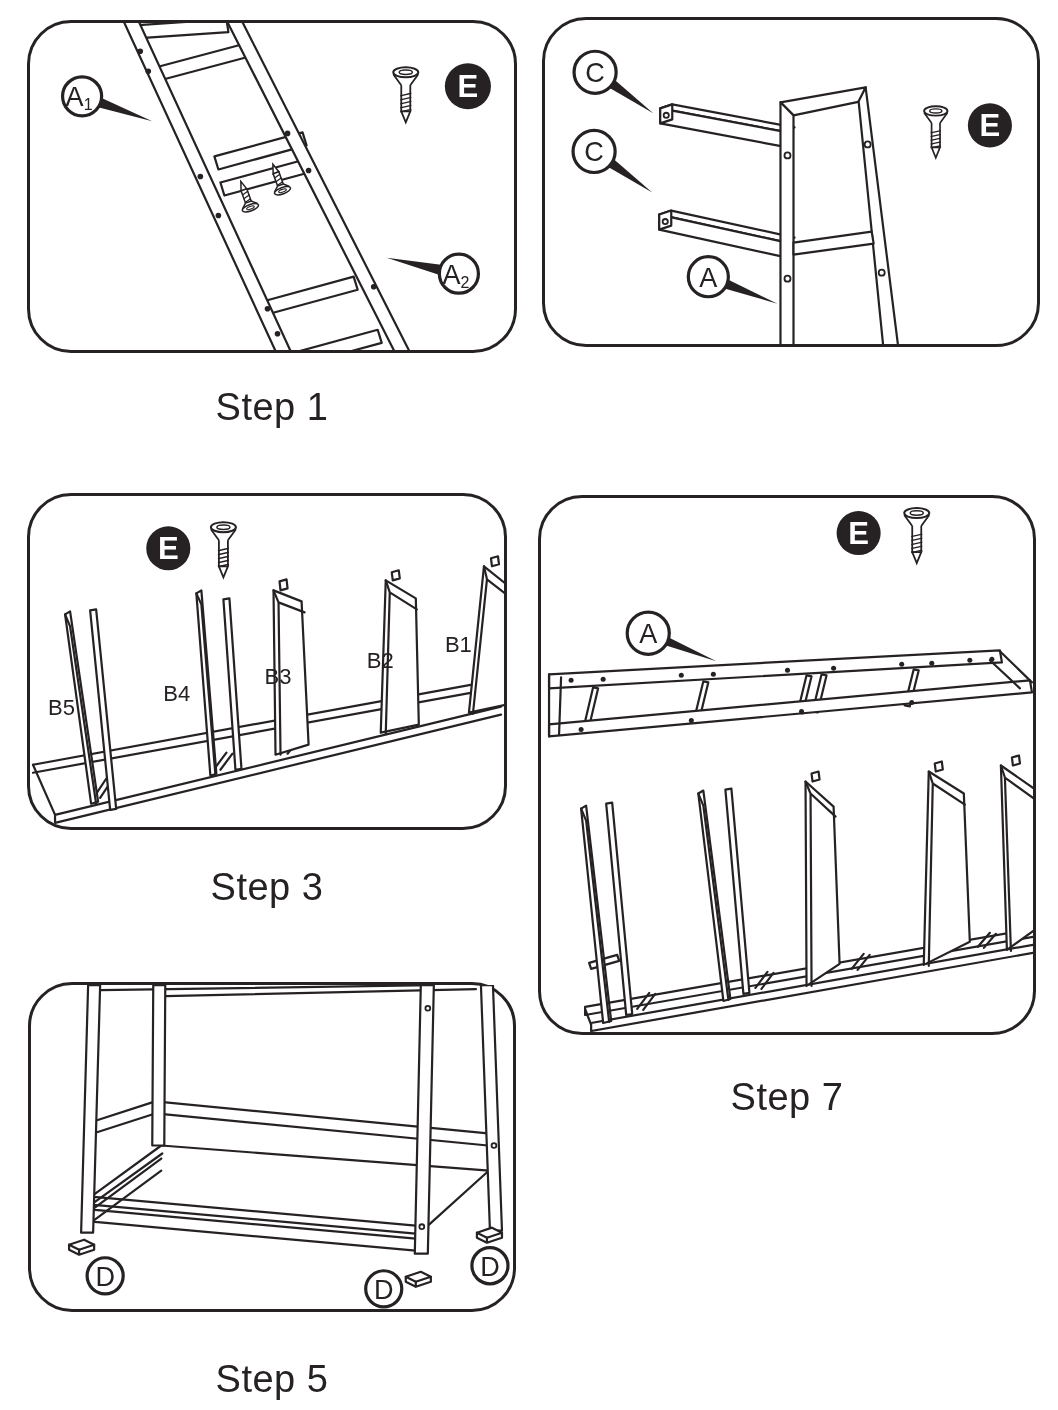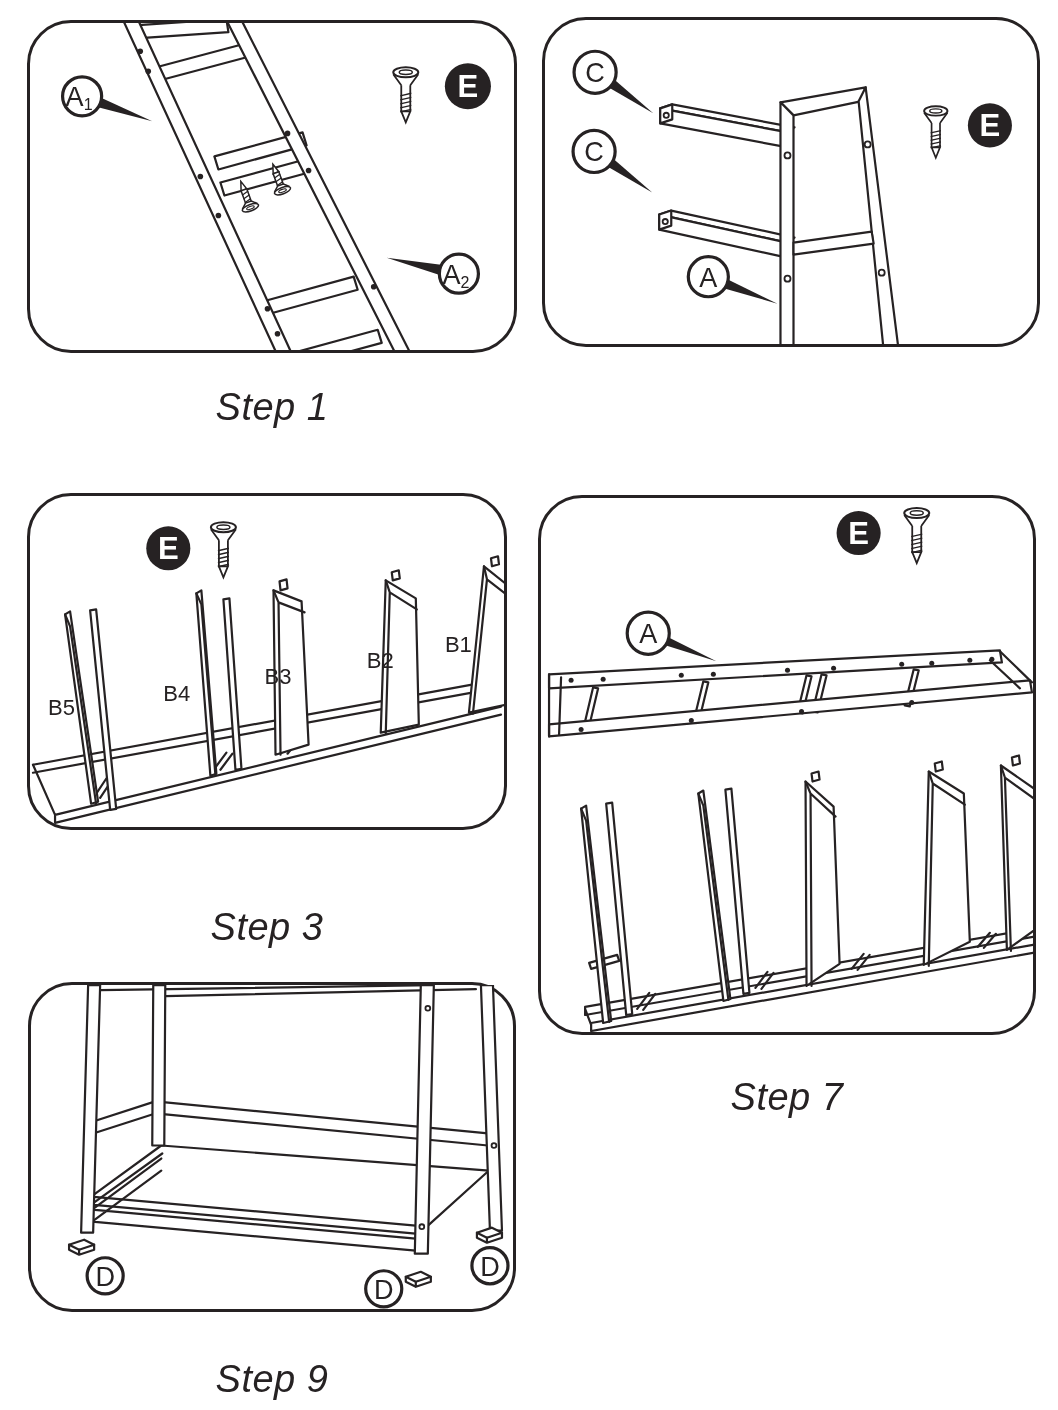--- a/index.html
+++ b/index.html
@@ -1,20 +1,20 @@
 <!DOCTYPE html>
 <html><head>
 <meta charset="utf-8">
 <style>
   html,body{margin:0;padding:0;background:#fff;}
   .page{position:relative;width:1058px;height:1410px;background:#fff;overflow:hidden;
         font-family:"Liberation Sans", sans-serif;color:#262223;}
   .panel{position:absolute;box-sizing:border-box;border:3.5px solid #262223;border-radius:44px;background:#fff;}
   .panel svg{display:block;width:100%;height:100%;}
-  .caption{position:absolute;text-align:center;font-size:38px;letter-spacing:.5px;color:#262223;font-style:italic;}
+  .caption{position:absolute;text-align:center;font-size:38px;letter-spacing:.5px;color:#262223;}
   
   .ln{fill:none;stroke:#262223;stroke-width:2.2;stroke-linecap:round;stroke-linejoin:round;}
   .wq{fill:#ffffff;stroke:#262223;stroke-width:2.2;stroke-linejoin:round;}
   .dot{fill:#262223;stroke:none;}
   .hole{fill:#ffffff;stroke:#262223;stroke-width:1.8;}
   .callout{fill:#ffffff;stroke:#262223;stroke-width:3.2;}
   .ptr{fill:#262223;stroke:none;}
   .badge{fill:#262223;stroke:none;}
   .badge-txt{fill:#ffffff;font-size:31px;font-weight:700;}
   .co-txt{fill:#262223;font-size:27px;font-weight:400;}
@@ -188,21 +188,21 @@
     </g>
     <g>
       <text class="plabel" x="18" y="218">B5</text>
       <text class="plabel" x="133" y="204">B4</text>
       <text class="plabel" x="234" y="187">B3</text>
       <text class="plabel" x="336" y="171">B2</text>
       <text class="plabel" x="414" y="156">B1</text>
     </g>
   </svg>
 </section>
-<div class="caption" style="left:27px;top:906px;width:480px">Step 3</div>
+<div class="caption" style="left:27px;top:866px;width:480px">Step 3</div>
 
 <section class="panel" style="left:538px;top:495px;width:498px;height:540px">
   <svg viewBox="0 0 491 533">
     <g>
 
       <polygon class="wq" points="52,189 57,190 48,228 43,227"></polygon>
       <polygon class="wq" points="162,183 167,184 158,221 153,220"></polygon>
       <polygon class="wq" points="265,177 270,178 261,215 256,214"></polygon>
       <polygon class="wq" points="280,176 285,177 276,214 271,213"></polygon>
       <polygon class="wq" points="372,171 377,172 368,208 363,207"></polygon>
@@ -307,15 +307,15 @@
     <g>
       <circle class="callout" cx="352" cy="303" r="18"></circle>
       <text class="co-txt" x="352" y="313" text-anchor="middle">D</text>
     </g>
     <g>
       <circle class="callout" cx="458" cy="280" r="18"></circle>
       <text class="co-txt" x="458" y="290" text-anchor="middle">D</text>
     </g>
   </svg>
 </section>
-<div class="caption" style="left:28px;top:1358px;width:488px">Step 9</div>
+<div class="caption" style="left:28px;top:1358px;width:488px">Step 5</div>
 
 </div>
 
 </body></html>

